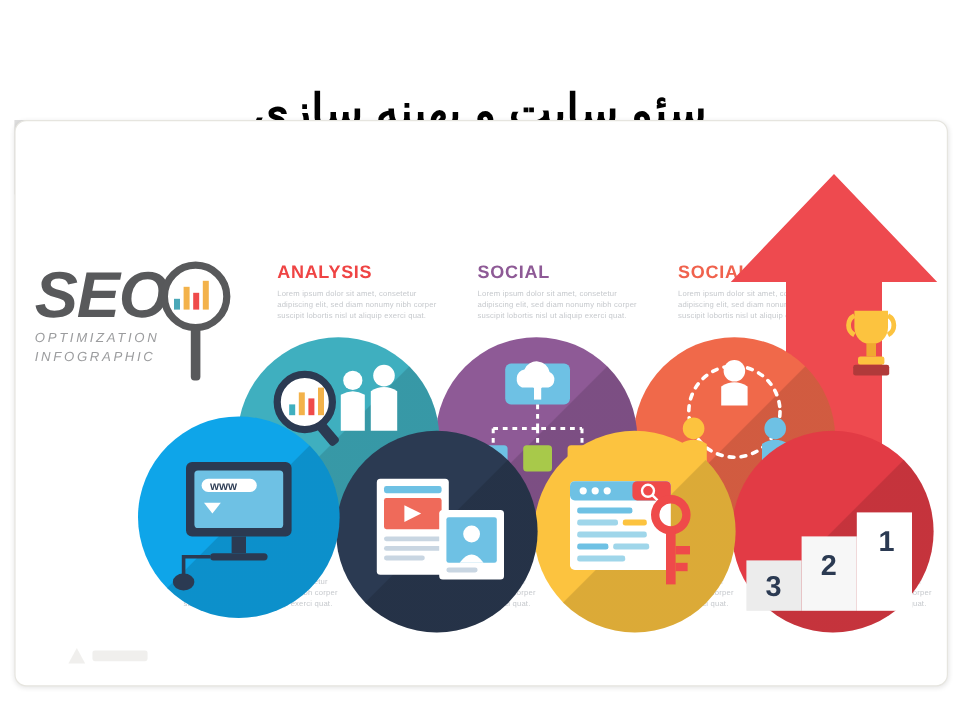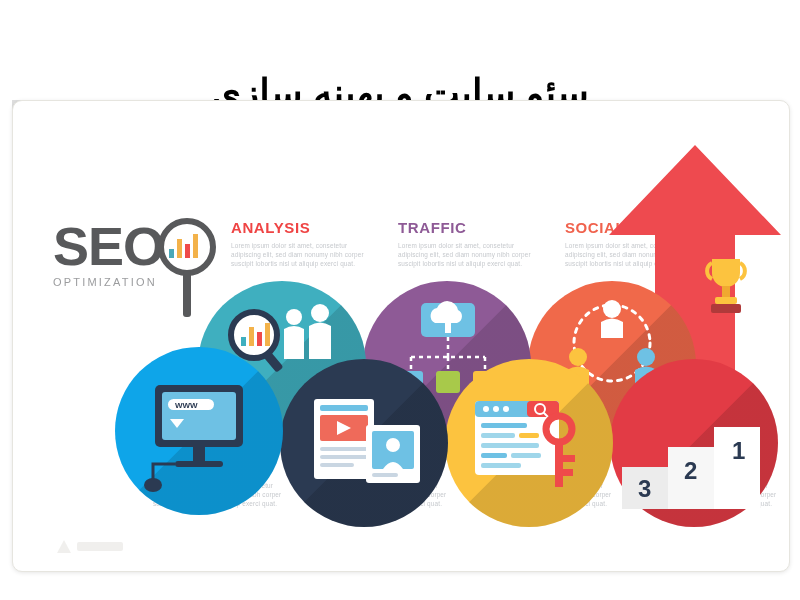--- a/index.html
+++ b/index.html
@@ -36,21 +36,21 @@
     box-shadow:0 1px 4px rgba(0,0,0,.10);
     overflow:hidden;
   }
   #card-watermark{
     position:absolute;left:34px;bottom:14px;
     width:90px;height:22px;
     opacity:.30;
   }
 
   
-  #seo-logo{position:absolute;left:40px;top:118px;width:160px;height:110px;}
+  #seo-logo{position:absolute;left:16px;top:118px;width:160px;height:110px;font-style:italic;}
   #seo-word{
     font-size:54px;font-weight:bold;color:#58595b;
     letter-spacing:-1px;line-height:54px;
   }
   #seo-sub{
     font-size:11px;color:#9b9c9e;letter-spacing:2.2px;line-height:14px;
     margin-top:2px;
   }
 
   
@@ -119,36 +119,37 @@
 <div id="slide-card">
 
   <svg id="card-watermark" viewBox="0 0 90 22">
     <path d="M10 18 L17 5 L24 18 Z M13 18 L17 11 L21 18 Z" fill="#cfcdc6"></path>
     <rect x="30" y="7" width="46" height="9" rx="2" fill="#cfcdc6"></rect>
   </svg>
 
   <div id="seo-logo">
     <div id="seo-word">SEO</div>
     <div id="seo-sub">OPTIMIZATION</div>
+    <div id="seo-sub">INFOGRAPHIC</div>
     <svg style="position:absolute;left:103px;top:-4px;width:66px;height:104px;">
       <circle cx="31" cy="32" r="26" fill="#ffffff" stroke="#58595b" stroke-width="6"></circle>
       <rect x="13" y="34" width="5" height="9" fill="#4aa8b8"></rect>
       <rect x="21" y="24" width="5" height="19" fill="#f3b24a"></rect>
       <rect x="29" y="29" width="5" height="14" fill="#ef4a4a"></rect>
       <rect x="37" y="19" width="5" height="24" fill="#f3b24a"></rect>
       <rect x="27" y="56" width="8" height="46" rx="3" fill="#58595b"></rect>
     </svg>
   </div>
 
   <div class="colhead h-analysis">
     <div class="htitle">ANALYSIS</div>
     <div class="hbody">Lorem ipsum dolor sit amet, consetetur adipiscing elit, sed diam nonumy nibh corper suscipit lobortis nisl ut aliquip exerci quat.</div>
   </div>
   <div class="colhead h-traffic">
-    <div class="htitle">TRAFFIC</div>
+    <div class="htitle">SOCIAL</div>
     <div class="hbody">Lorem ipsum dolor sit amet, consetetur adipiscing elit, sed diam nonumy nibh corper suscipit lobortis nisl ut aliquip exerci quat.</div>
   </div>
   <div class="colhead h-social">
     <div class="htitle">SOCIAL MEDIA</div>
     <div class="hbody">Lorem ipsum dolor sit amet, consetetur adipiscing elit, sed diam nonumy nibh corper suscipit lobortis nisl ut aliquip exerci quat.</div>
   </div>
 
   <div class="colhead h-website">
     <div class="htitle">WEBSITE</div>
     <div class="hbody">Lorem ipsum dolor sit amet, consetetur adipiscing elit, sed diam nonumy nibh corper suscipit lobortis nisl ut aliquip exerci quat.</div>

